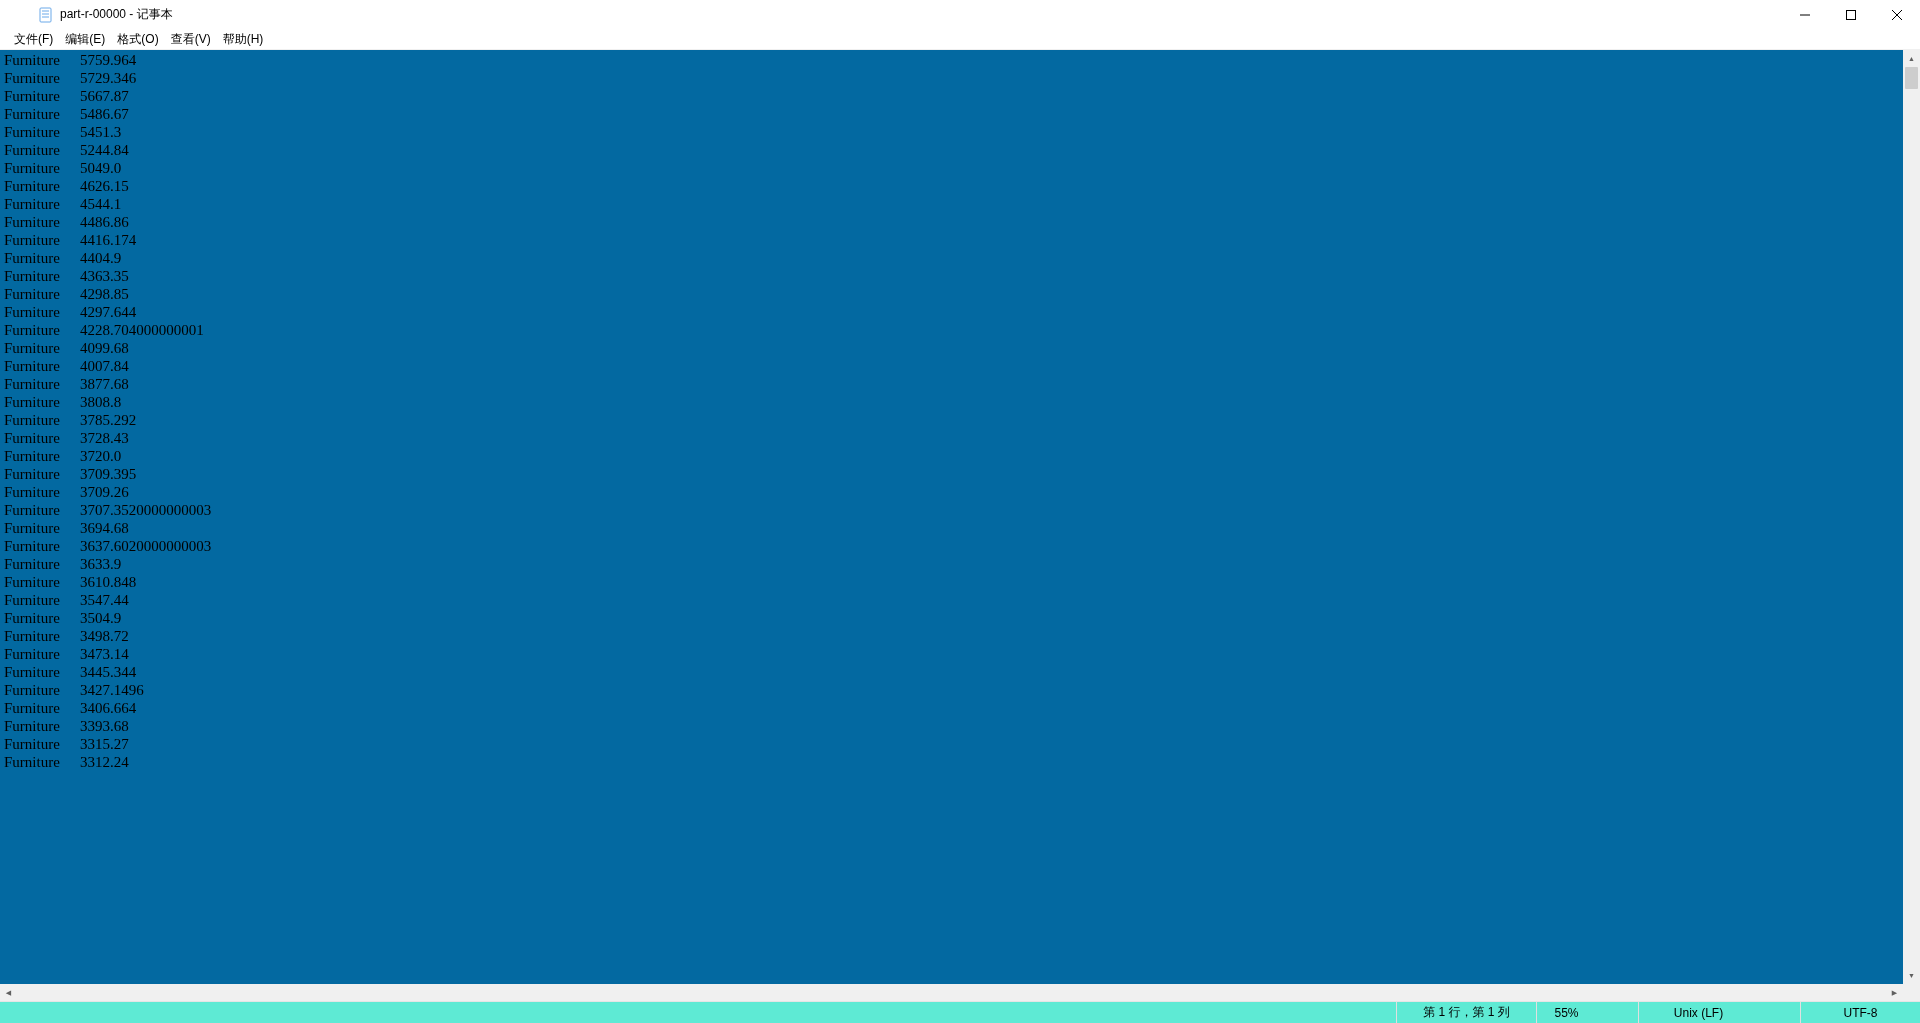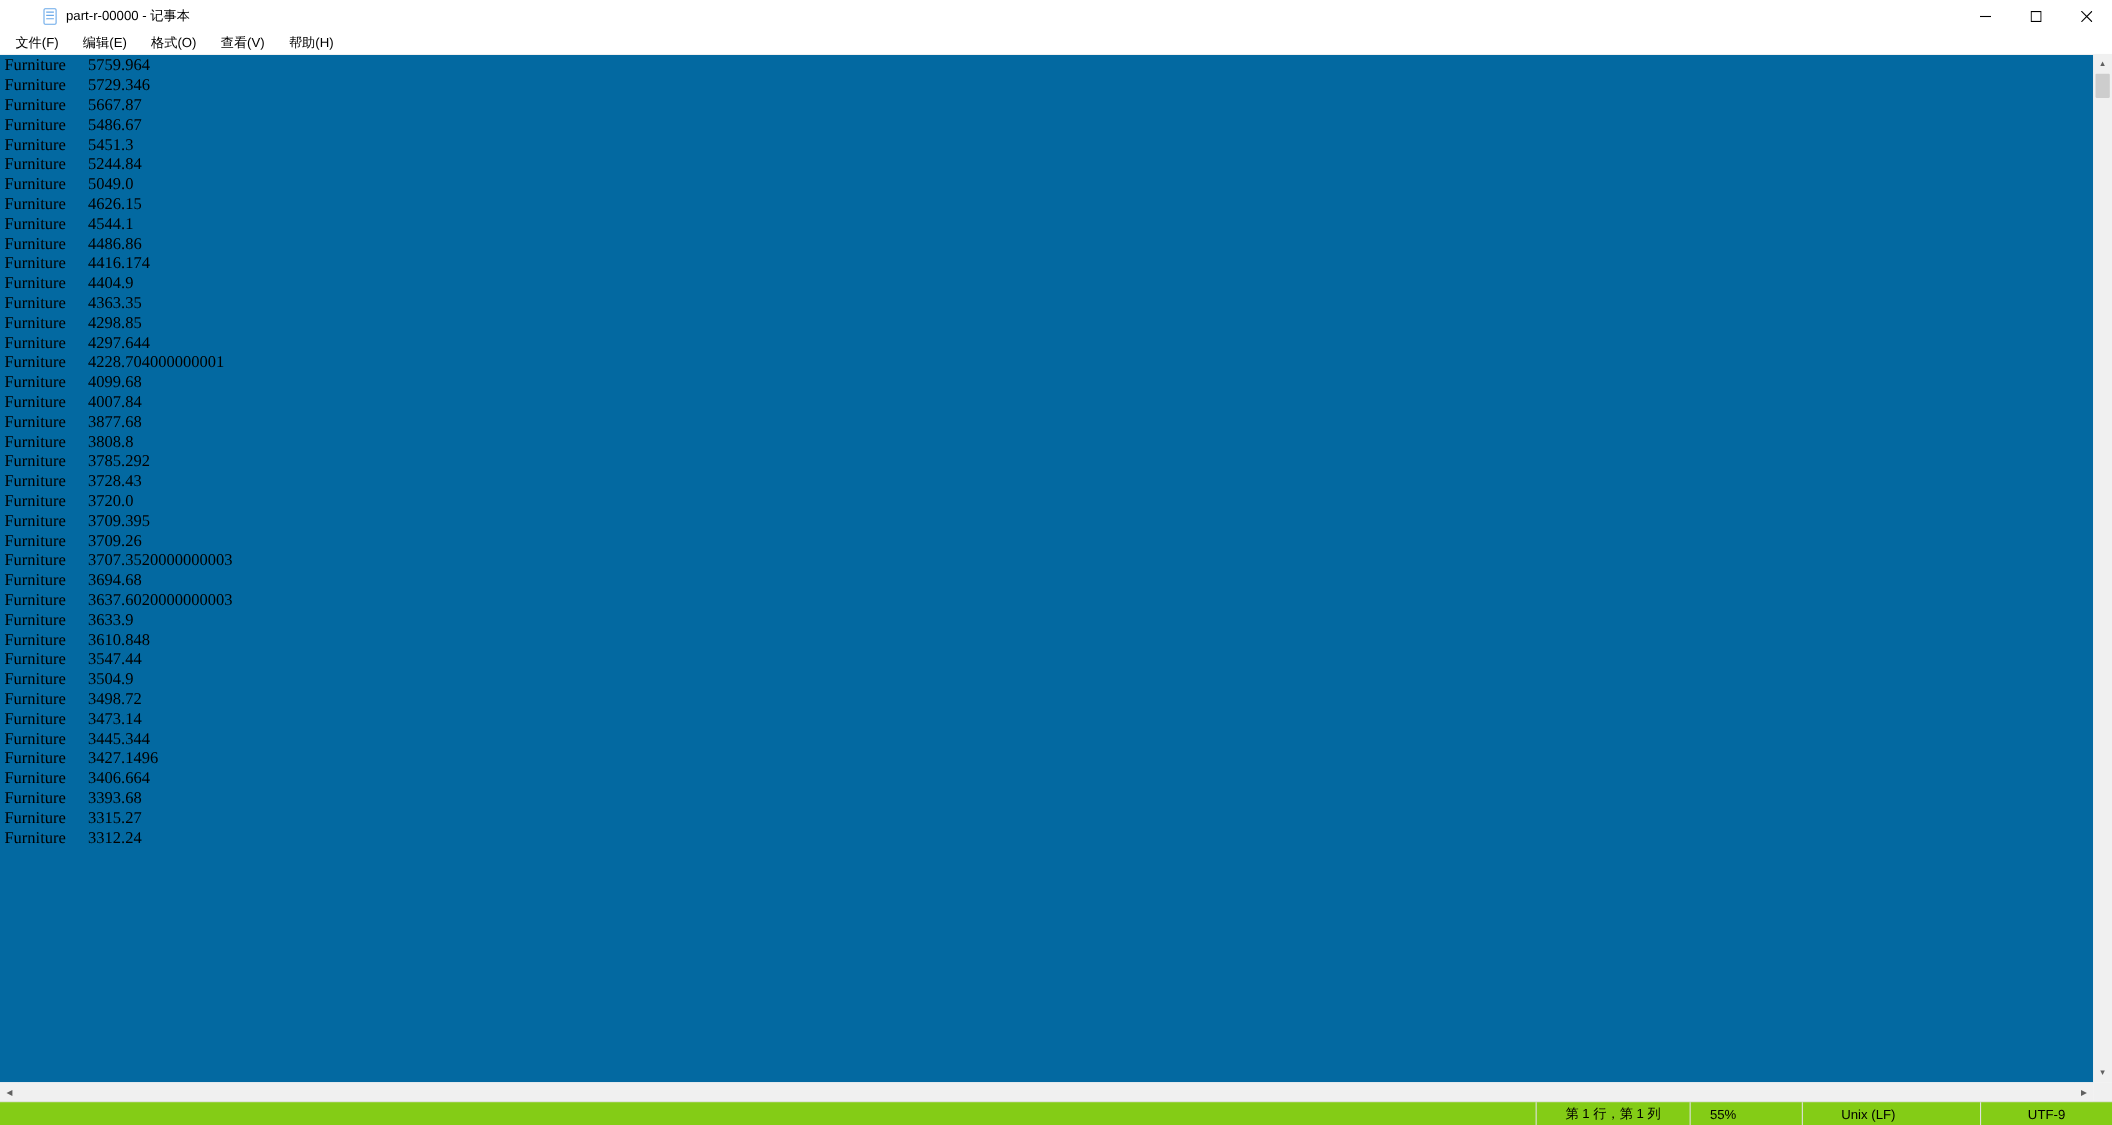--- a/index.html
+++ b/index.html
@@ -48,21 +48,21 @@
   }
 
   
   .menubar {
     height: 20px;
     display: flex;
     align-items: center;
     padding: 0 4px 0 8px;
     border-bottom: 1px solid #f0f0f0;
     user-select: none;
-    gap: 10px;
+    gap: 0;
   }
   .menu-item {
     padding: 1px 6px;
     font-size: 12px;
   }
 
   
   .content-wrap {
     position: relative;
     height: calc(1023px - 30px - 20px - 22px);
@@ -131,21 +131,21 @@
     position: absolute;
     right: 0; bottom: 0;
     width: 17px; height: 17px;
     background: #f0f0f0;
   }
 
   
   .statusbar {
     height: 22px;
     border-top: 1px solid #e5e5e5;
-    background: #84cc16;
+    background: #5eead4;
     display: flex;
     align-items: stretch;
     font-size: 12px;
     user-select: none;
   }
   .statusbar .filler { flex: 1 1 auto; }
   .status-cell {
     display: flex;
     align-items: center;
     padding: 0 10px;
@@ -215,14 +215,14 @@
     <div class="arrow">▶</div>
   </div>
   <div class="sb-corner"></div>
 </div>
 
 <div class="statusbar">
   <div class="filler"></div>
   <div class="status-cell pos">第 1 行，第 1 列</div>
   <div class="status-cell">55%</div>
   <div class="status-cell enc">Unix (LF)</div>
-  <div class="status-cell enc">UTF-9</div>
+  <div class="status-cell enc">UTF-8</div>
 </div>
 
 </body></html>

